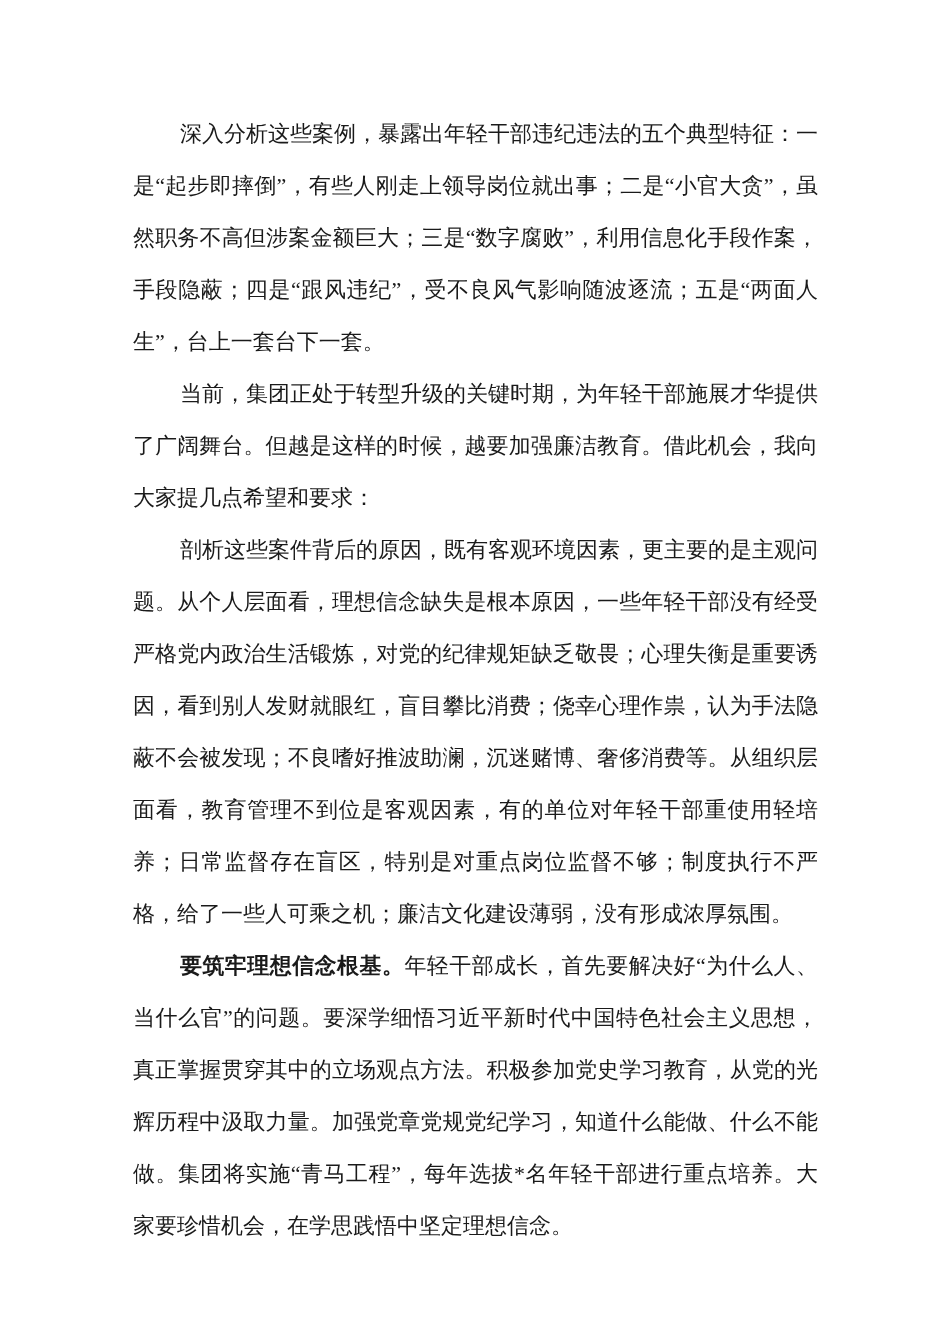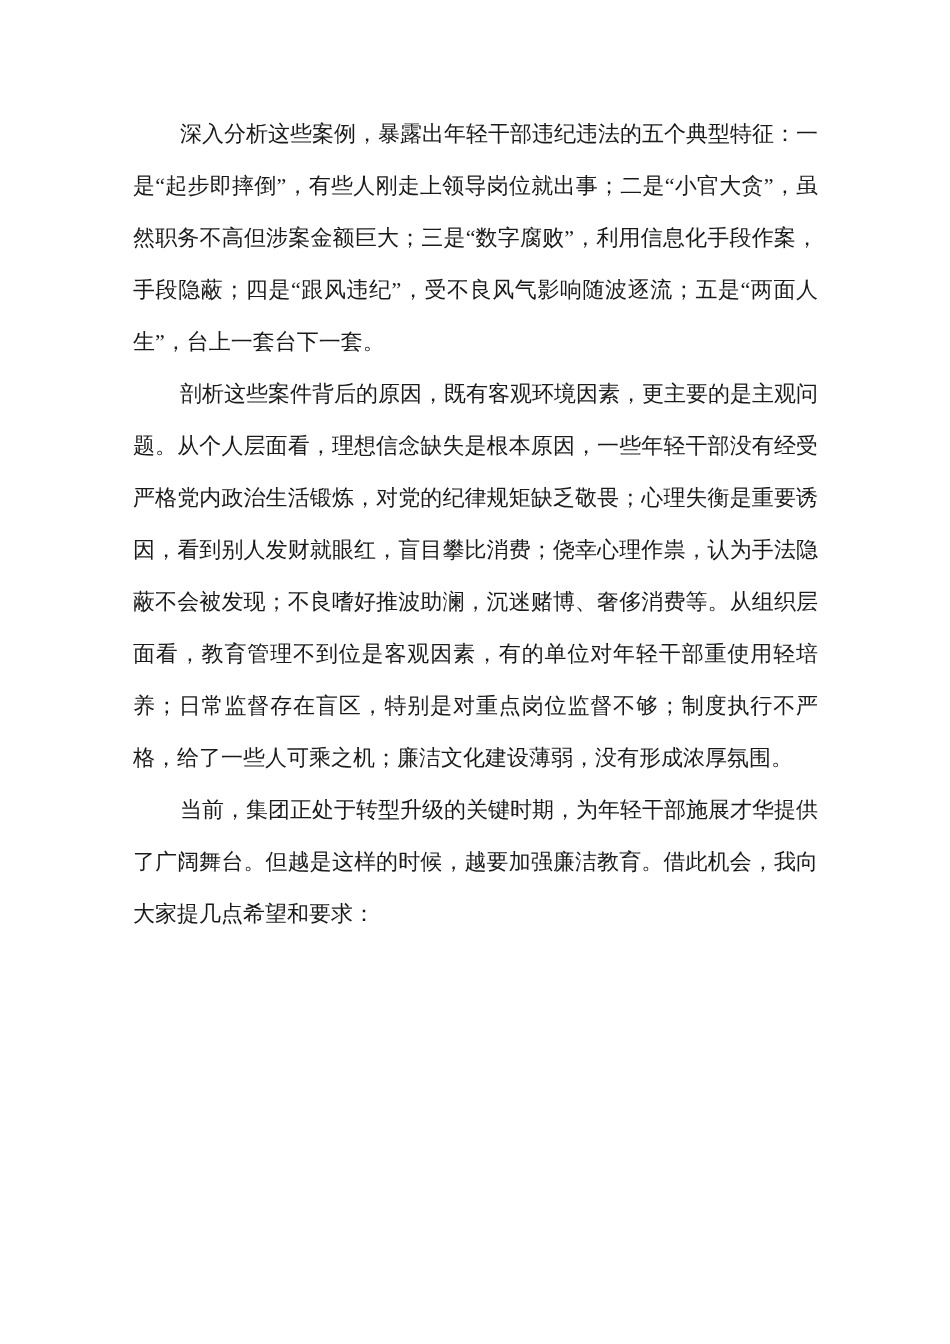--- a/index.html
+++ b/index.html
@@ -35,16 +35,17 @@
   .para .lead {
     font-weight: 700;
   }
 </style>
 </head>
 <body>
 
 <div class="page">
   <div class="doc-body">
     <p class="para">深入分析这些案例，暴露出年轻干部违纪违法的五个典型特征：一是“起步即摔倒”，有些人刚走上领导岗位就出事；二是“小官大贪”，虽然职务不高但涉案金额巨大；三是“数字腐败”，利用信息化手段作案，手段隐蔽；四是“跟风违纪”，受不良风气影响随波逐流；五是“两面人生”，台上一套台下一套。</p>
+    <p class="para">当前，集团正处于转型升级的关键时期，为年轻干部施展才华提供了广阔舞台。但越是这样的时候，越要加强廉洁教育。借此机会，我向大家提几点希望和要求：</p>
     <p class="para">剖析这些案件背后的原因，既有客观环境因素，更主要的是主观问题。从个人层面看，理想信念缺失是根本原因，一些年轻干部没有经受严格党内政治生活锻炼，对党的纪律规矩缺乏敬畏；心理失衡是重要诱因，看到别人发财就眼红，盲目攀比消费；侥幸心理作祟，认为手法隐蔽不会被发现；不良嗜好推波助澜，沉迷赌博、奢侈消费等。从组织层面看，教育管理不到位是客观因素，有的单位对年轻干部重使用轻培养；日常监督存在盲区，特别是对重点岗位监督不够；制度执行不严格，给了一些人可乘之机；廉洁文化建设薄弱，没有形成浓厚氛围。</p>
-    <p class="para">当前，集团正处于转型升级的关键时期，为年轻干部施展才华提供了广阔舞台。但越是这样的时候，越要加强廉洁教育。借此机会，我向大家提几点希望和要求：</p>
+    <p class="para"><span class="lead">要筑牢理想信念根基。</span><span>年轻干部成长，首先要解决好“为什么人、当什么官”的问题。要深学细悟习近平新时代中国特色社会主义思想，真正掌握贯穿其中的立场观点方法。积极参加党史学习教育，从党的光辉历程中汲取力量。加强党章党规党纪学习，知道什么能做、什么不能做。集团将实施“青马工程”，每年选拔*名年轻干部进行重点培养。大家要珍惜机会，在学思践悟中坚定理想信念。</span></p>
   </div>
 </div>
 
 </body></html>

